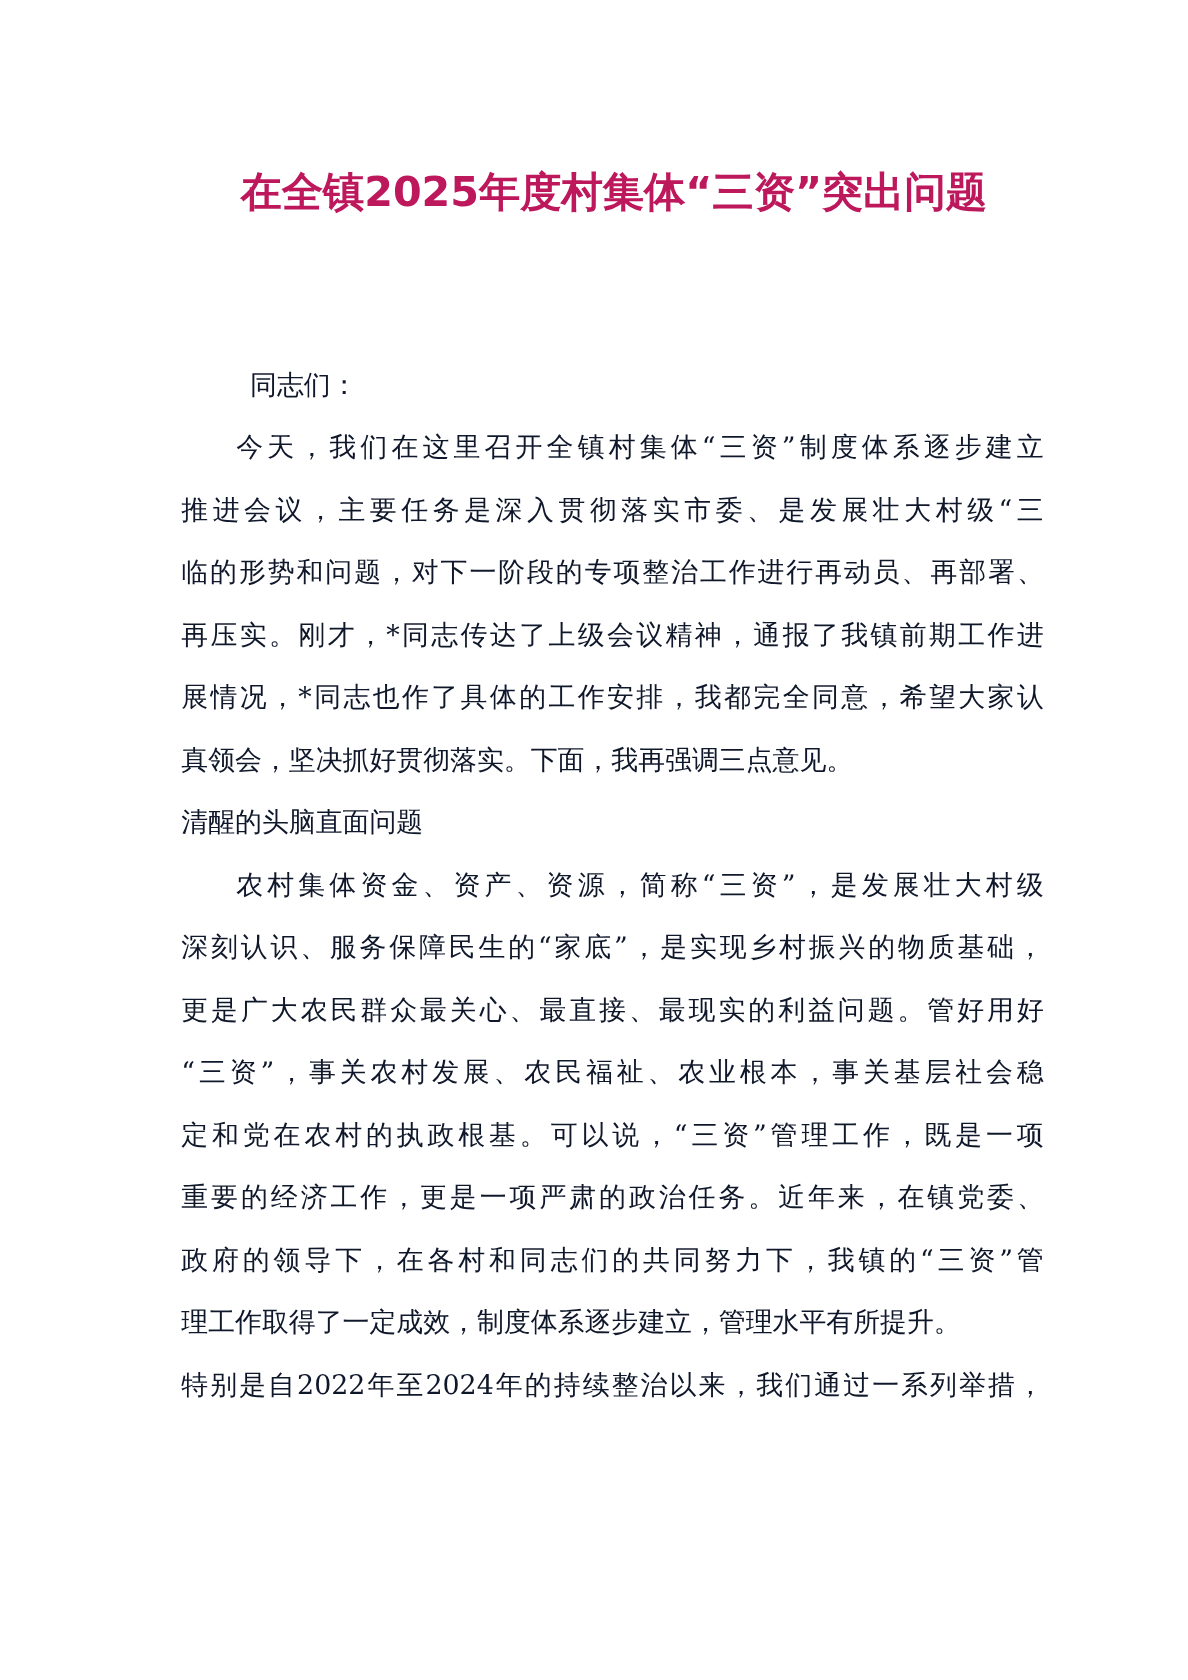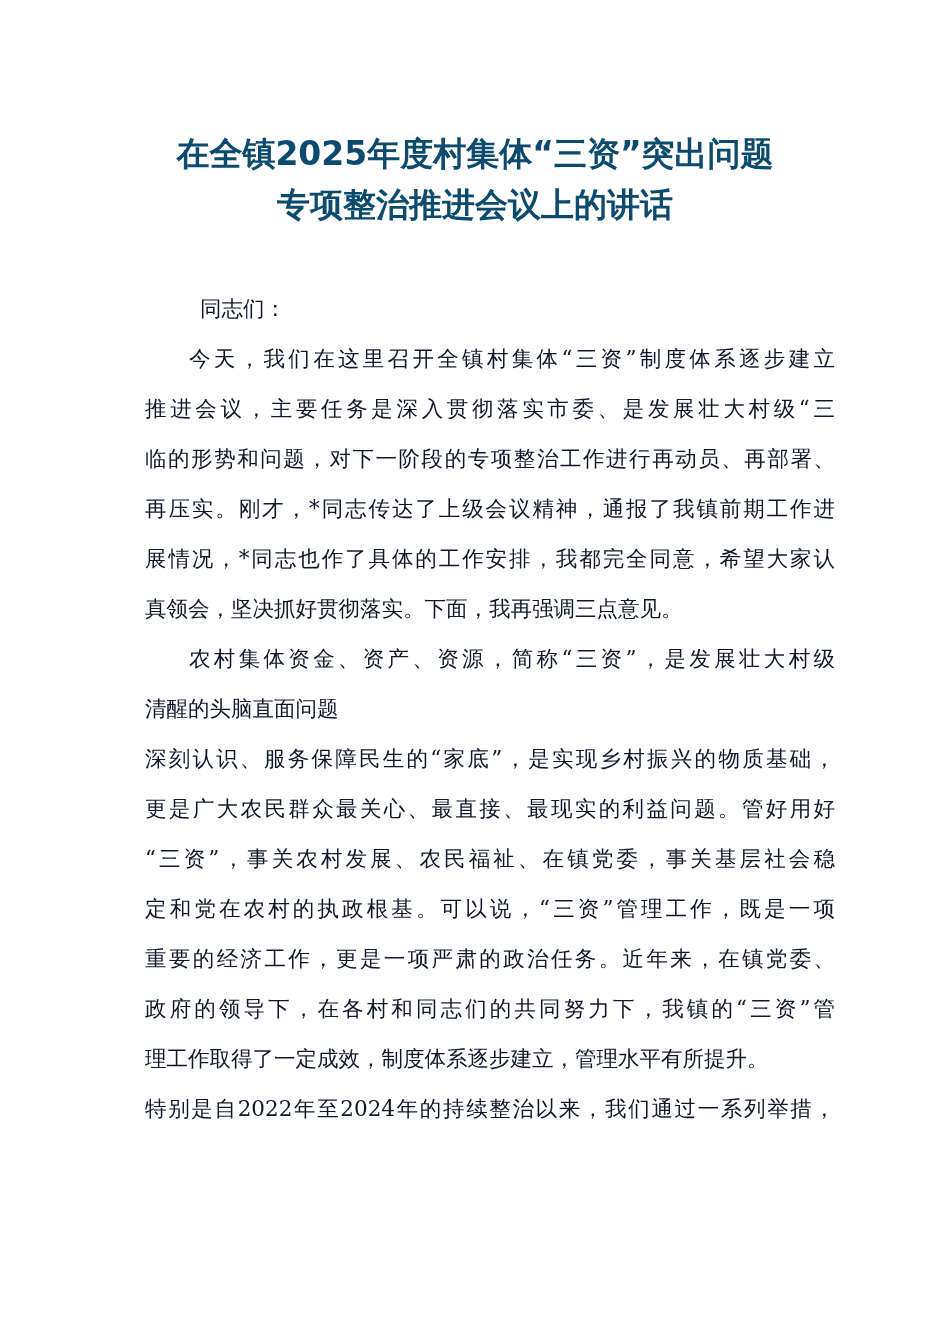--- a/index.html
+++ b/index.html
@@ -1,55 +1,54 @@
 <!DOCTYPE html>
 <html><head>
 <meta charset="utf-8">
 <style>
   html, body { margin: 0; padding: 0; background: #ffffff; }
   body { width: 950px; height: 1344px; position: relative; overflow: hidden; }
   .page { position: absolute; left: 0; top: 0; width: 950px; height: 1344px; background: #fff; }
   .title {
-    position: absolute; left: 120px; width: 710px; text-align: center;
+    position: absolute; left: 136px; width: 710px; text-align: center;
     font-family: "DejaVu Sans", sans-serif; font-weight: bold; font-size: 33px;
-    color: #0c4a6e; letter-spacing: 0px; white-space: nowrap;
+    color: #be185d; letter-spacing: 0px; white-space: nowrap;
   }
   .t1 { top: 132px; }
   .t2 { top: 183px; }
   .body {
     position: absolute; left: 145px; top: 284px; width: 690px;
     font-family: "DejaVu Serif", serif; font-size: 21.5px; color: #0f172a;
     line-height: 50px;
   }
   .line { height: 50px; white-space: nowrap; overflow: visible; text-align: justify; text-align-last: justify; }
   .line.last { text-align-last: left; }
   .indent { padding-left: 44px; }
   .indent-s { padding-left: 55px; }
 </style>
 </head>
 <body>
 
 <div class="page">
   <div class="title t1">在全镇2025年度村集体“三资”突出问题</div>
-  <div class="title t2">专项整治推进会议上的讲话</div>
 
   <div class="body">
     <div class="line last indent-s">同志们：</div>
     <div id="lines">
         <div class="line indent">今天，我们在这里召开全镇村集体“三资”制度体系逐步建立</div>
         <div class="line">推进会议，主要任务是深入贯彻落实市委、是发展壮大村级“三</div>
         <div class="line">临的形势和问题，对下一阶段的专项整治工作进行再动员、再部署、</div>
         <div class="line">再压实。刚才，*同志传达了上级会议精神，通报了我镇前期工作进</div>
         <div class="line">展情况，*同志也作了具体的工作安排，我都完全同意，希望大家认</div>
         <div class="line last">真领会，坚决抓好贯彻落实。下面，我再强调三点意见。</div>
+        <div class="line last">清醒的头脑直面问题</div>
         <div class="line indent">农村集体资金、资产、资源，简称“三资”，是发展壮大村级</div>
-        <div class="line last">清醒的头脑直面问题</div>
         <div class="line">深刻认识、服务保障民生的“家底”，是实现乡村振兴的物质基础，</div>
         <div class="line">更是广大农民群众最关心、最直接、最现实的利益问题。管好用好</div>
-        <div class="line">“三资”，事关农村发展、农民福祉、在镇党委，事关基层社会稳</div>
+        <div class="line">“三资”，事关农村发展、农民福祉、农业根本，事关基层社会稳</div>
         <div class="line">定和党在农村的执政根基。可以说，“三资”管理工作，既是一项</div>
         <div class="line">重要的经济工作，更是一项严肃的政治任务。近年来，在镇党委、</div>
         <div class="line">政府的领导下，在各村和同志们的共同努力下，我镇的“三资”管</div>
         <div class="line last">理工作取得了一定成效，制度体系逐步建立，管理水平有所提升。</div>
         <div class="line">特别是自2022年至2024年的持续整治以来，我们通过一系列举措，</div>
       </div>
   </div>
 </div>
 
 </body></html>

